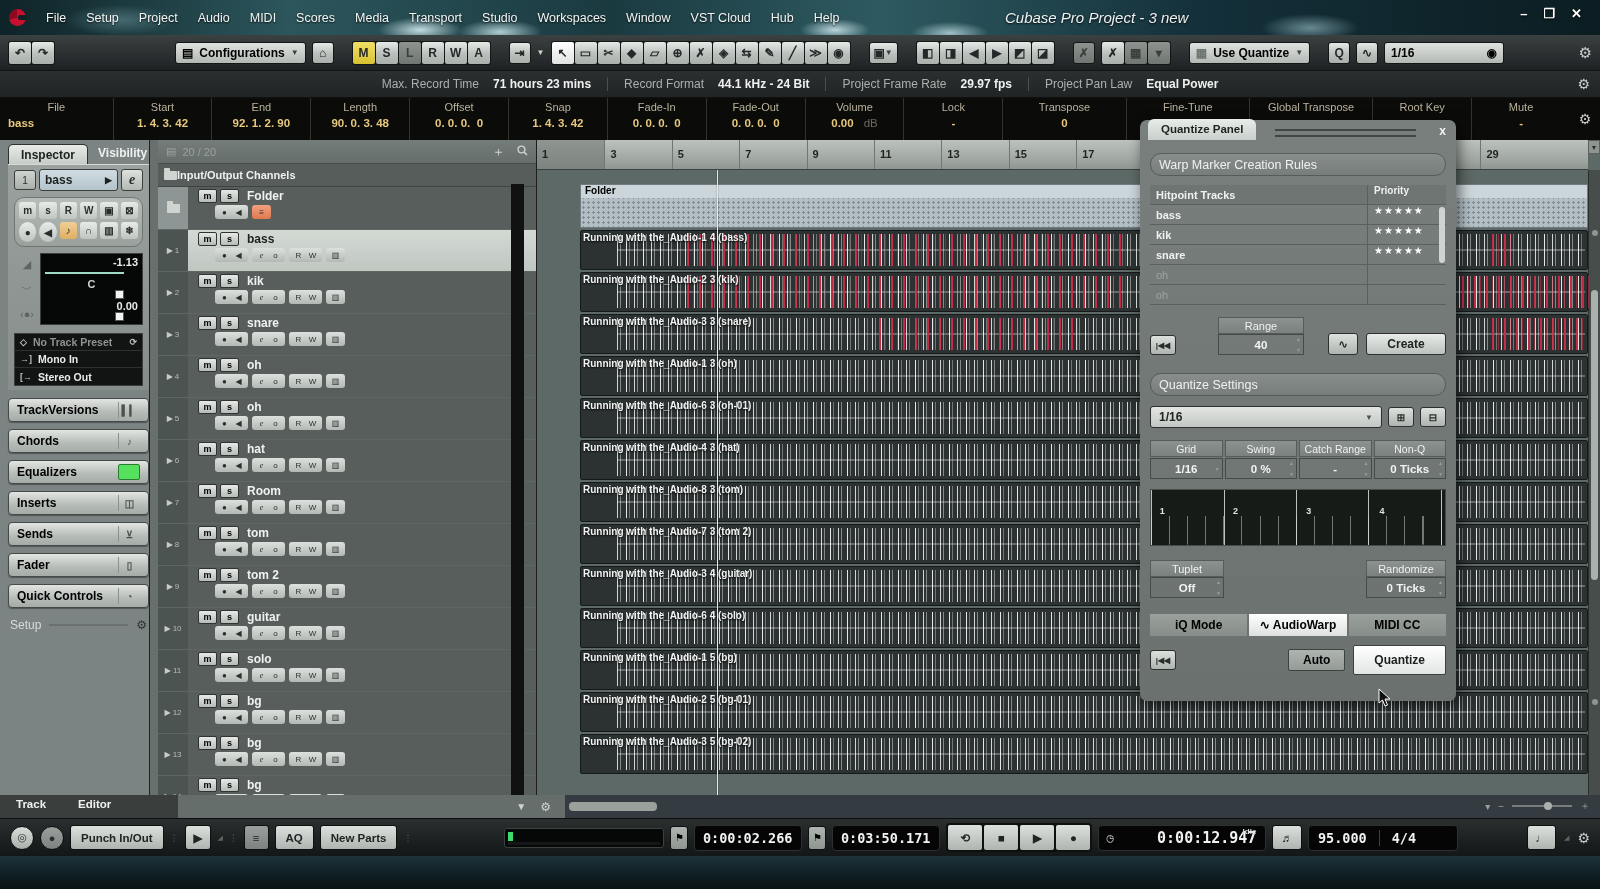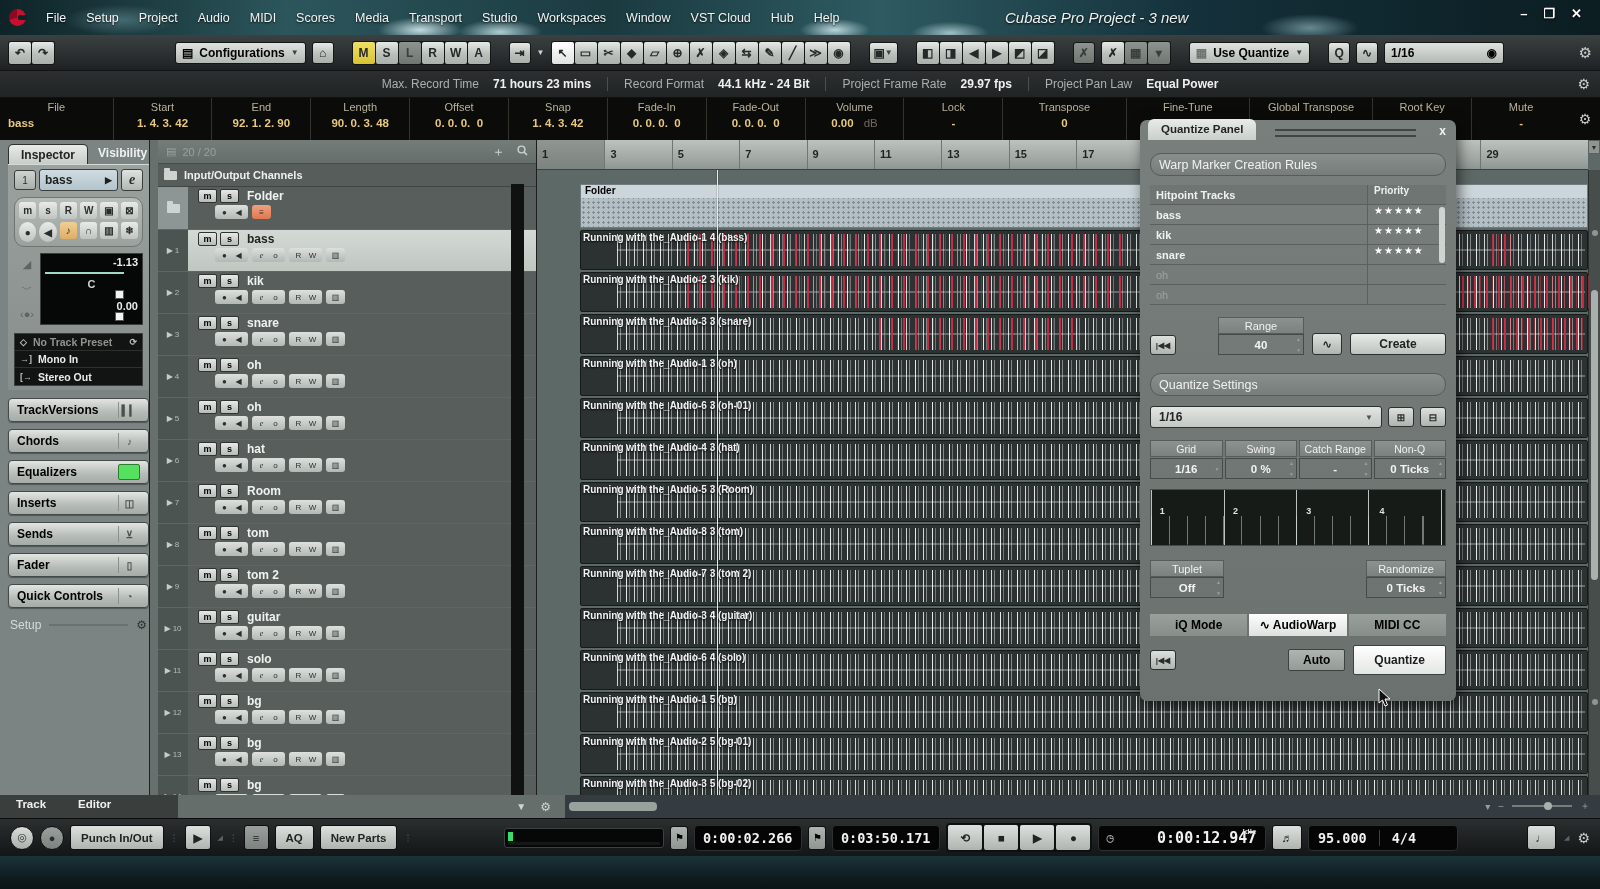--- a/index.html
+++ b/index.html
@@ -120,21 +120,21 @@
   .setup-line { flex:1; height:2px; background:#6a7170; }
 
   
   .tracklist { width:387px; background:#68706e; border-right:1px solid #1c1f1e; position:relative; overflow:hidden; }
   .tl-inner { position:absolute; left:8px; right:0; top:0; bottom:0; background:#5f6765; }
   .tl-head { height:24px; background:linear-gradient(#757d7a,#666e6b); display:flex; align-items:center; padding:0 8px;
     color:#9aa19d; font-size:11px; border-bottom:1px solid #454b49; }
   .tl-count { margin-left:6px; }
   .tl-head .plus { margin-left:auto; color:#cdd2cf; font-size:13px; }
   .tl-head .lens { margin-left:12px; }
-  .io-row { height:20px; background:#565d5b; display:flex; align-items:center; gap:7px; padding:11px 6px; color:#eef1ef;
+  .io-row { height:20px; background:#565d5b; display:flex; align-items:center; gap:0; padding:11px 6px; color:#eef1ef;
     font-size:11px; font-weight:bold; border-bottom:1px solid #3f4543; }
   .folder-glyph { width:13px; height:9px; background:#cfd4d1; border-radius:1px; position:relative; }
   .folder-glyph::before { content:""; position:absolute; left:0; top:-3px; width:6px; height:3px; background:#cfd4d1; border-radius:1px 1px 0 0; }
   .trk { display:flex; height:41px; margin-bottom:1px; }
   .trk-side { width:30px; background:#4c5452; display:flex; align-items:center; justify-content:center; gap:2px;
     color:#c6ccc8; font-size:8px; }
   .trk-side .tnumber { font-size:8px; color:#b5bbb7; }
   .trk-body { flex:1; background:#575e5c; padding:2px 0 0 10px; position:relative; }
   .trk.sel .trk-body { background:linear-gradient(#d4d9d4,#bfc6c0); }
   .trk.sel .trk-name { color:#1e2120; }
@@ -1140,27 +1140,20 @@
    </div>
           <div class="ev-row">
      <div class="ev">
        <span class="ev-label">Running with the_Audio-4 3 (hat)</span>
        <div class="wave"></div>
 
      </div>
    </div>
           <div class="ev-row">
      <div class="ev">
-       <span class="ev-label">Running with the_Audio-5 3 (Room)</span>
-       <div class="wave"></div>
-
-     </div>
-   </div>
-          <div class="ev-row">
-     <div class="ev">
        <span class="ev-label">Running with the_Audio-8 3 (tom)</span>
        <div class="wave"></div>
 
      </div>
    </div>
           <div class="ev-row">
      <div class="ev">
        <span class="ev-label">Running with the_Audio-7 3 (tom 2)</span>
        <div class="wave"></div>
 
@@ -1255,21 +1248,21 @@
           <div class="qp-inset">
             <span>40</span>
             <span class="spin">
                 <i>▲</i>
                 <i>▼</i>
               </span>
           </div>
         </div>
         <div class="qp-create">
           <div class="small-btn wavebtn" style="height:22px;font-size:11px">∿</div>
-          <div class="btn-light" style="width:96px">Create</div>
+          <div class="btn-light" style="width:80px">Create</div>
         </div>
       </div>
       <div class="qp-bar" style="margin-top:18px">Quantize Settings</div>
       <div class="qp-preset-row">
         <div class="qp-preset">
           <span>1/16</span>
             <span class="car">▼</span>
         </div>
         <div class="small-btn" style="font-size:10px">⊞</div>
         <div class="small-btn" style="font-size:10px">⊟</div>

